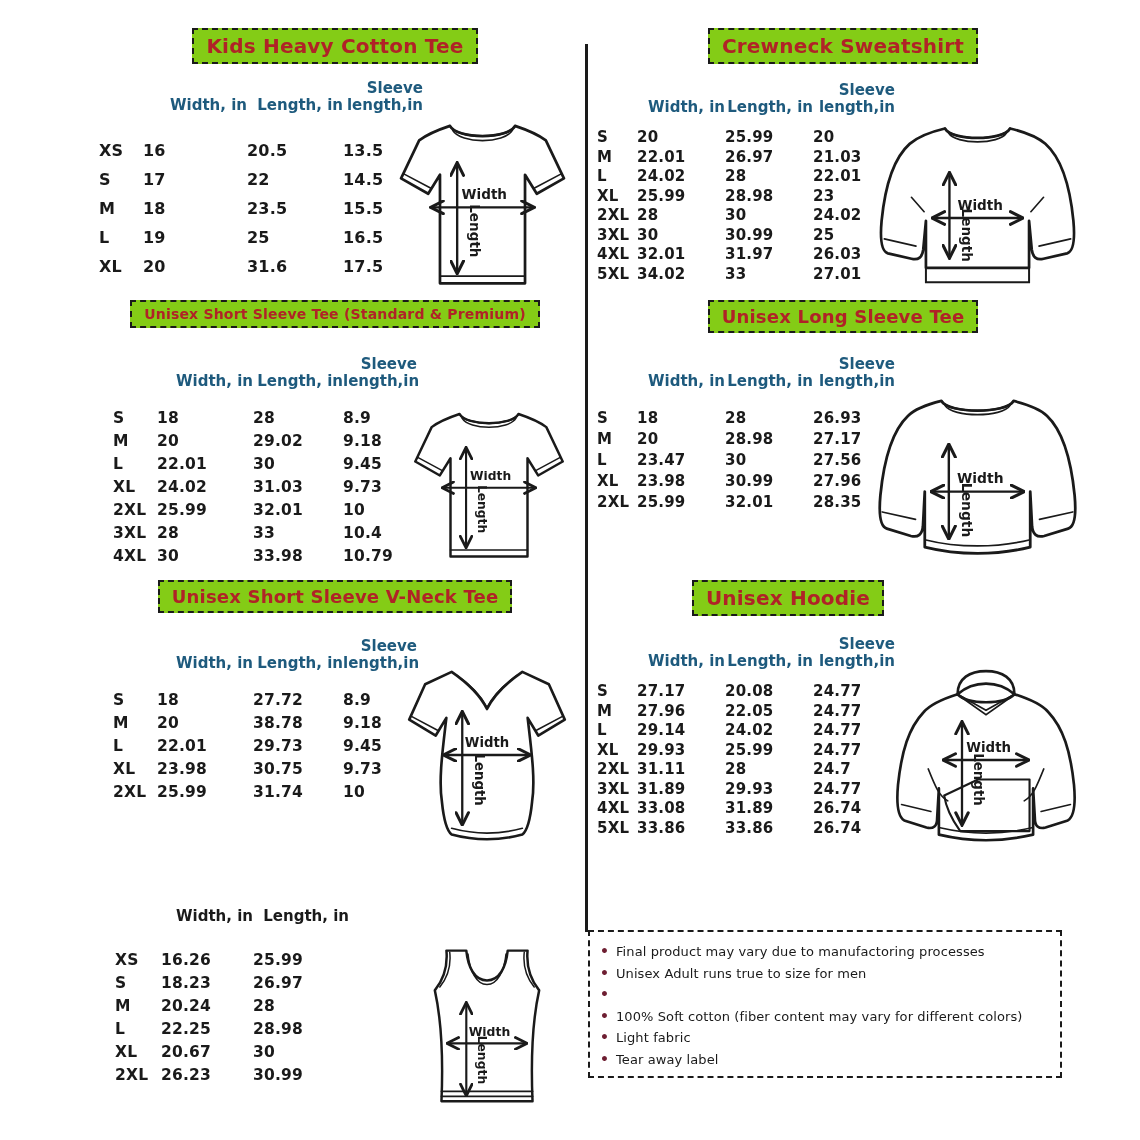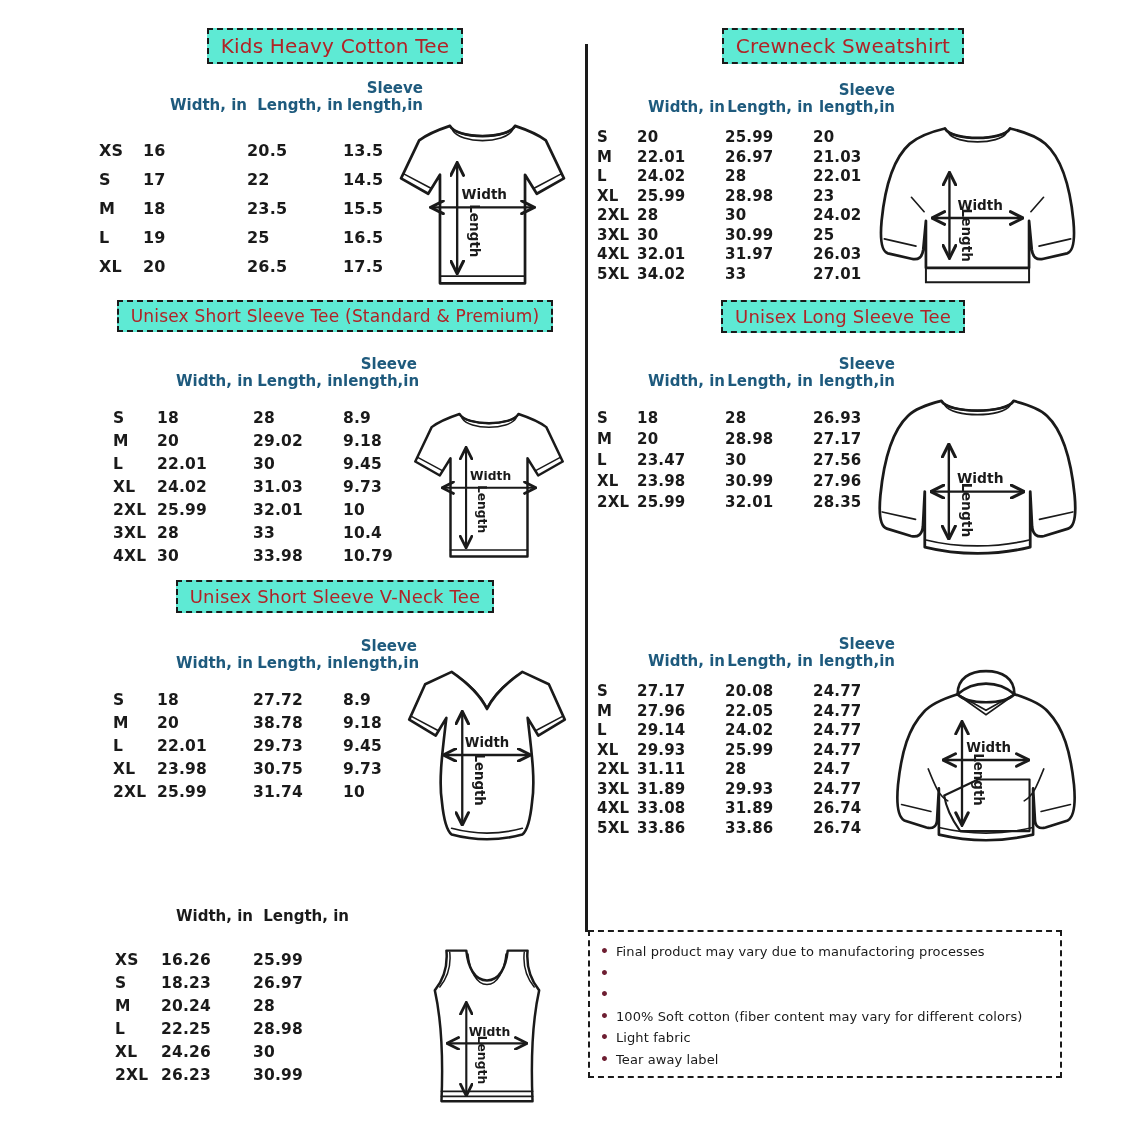--- a/index.html
+++ b/index.html
@@ -12,25 +12,25 @@
   html,body { margin:0; padding:0; background:#fff; }
   #page {
     position: relative; width: 1140px; height: 1140px;
     background:#fff; overflow:hidden;
     font-family:"DejaVu Sans", sans-serif; color: var(--ink);
   }
   .section { position:absolute; }
   .title-wrap { text-align:center; width:100%; }
   .title-box {
     display:inline-block; border:2px dashed var(--ink);
-    padding:4px 12px; background:#5eead4;
-    color:var(--title-red); font-weight:normal; font-size:20px;
+    padding:4px 12px; background:#84cc16;
+    color:var(--title-red); font-weight:bold; font-size:20px;
     white-space:nowrap; letter-spacing:0.2px;
   }
-  .title-box.fs17 { font-size:17px; }
+  .title-box.fs17 { font-size:14px; }
   .title-box.fs18 { font-size:18px; }
   .shift-left { position:relative; left:-55px; }
   .size-table { position:absolute; }
   .t-left  { font-size:16px; }
   .t-right { font-size:15px; }
   .col-head {
     color:var(--header-blue); font-weight:bold; font-size:15px;
     text-align:right; white-space:pre-line; line-height:1.12;
     align-self:end;
   }
@@ -89,21 +89,21 @@
         <div class="size-cell">M</div>
         <div class="val-cell">18</div>
         <div class="val-cell">23.5</div>
         <div class="val-cell">15.5</div>
         <div class="size-cell">L</div>
         <div class="val-cell">19</div>
         <div class="val-cell">25</div>
         <div class="val-cell">16.5</div>
         <div class="size-cell">XL</div>
         <div class="val-cell">20</div>
-        <div class="val-cell">26.5</div>
+        <div class="val-cell">31.6</div>
         <div class="val-cell">17.5</div>
       </div>
     <svg class="garment" style="left:300px; top:78px;" width="195" height="190" viewBox="0 0 200 210">
       <path class="outline" d="M64,22 C52,26 38,32 30,38 L10,80 L40,97 L53,76 L53,196 L147,196 L147,76 L160,97 L190,80 L170,38 C162,32 148,26 136,22 C128,37 72,37 64,22 Z"></path>
       <path class="line" d="M64,22 C72,37 128,37 136,22"></path>
       <path class="thin" d="M67,27 C76,42 124,42 133,27"></path>
       <path class="thin" d="M13,75 L43,91 M187,75 L157,91 M53,188 L147,188"></path>
       <path class="arrow" d="M44,112 L156,112" marker-start="url(#ah)" marker-end="url(#ah)"></path>
       <path class="arrow" d="M72,64 L72,184" marker-start="url(#ah)" marker-end="url(#ah)"></path>
       <text x="102" y="103" text-anchor="middle">Width</text>
@@ -299,20 +299,23 @@
       <path class="thin" d="M14,68 L44,84 M186,68 L156,84"></path>
       <path class="thin" d="M60,195 C86,202 114,202 140,195"></path>
       <path class="arrow" d="M52,112 L148,112" marker-start="url(#ah)" marker-end="url(#ah)"></path>
       <path class="arrow" d="M72,64 L72,190" marker-start="url(#ah)" marker-end="url(#ah)"></path>
       <text x="100" y="103" text-anchor="middle">Width</text>
       <text x="86" y="140" text-anchor="middle" transform="rotate(90 86 140)">Length</text>
     </svg>
   </div>
 
   <div class="section" style="left:593px; top:580px; width:500px; height:290px;">
+    <div class="title-wrap">
+      <span class="title-box shift-left">Unisex Hoodie</span>
+    </div>
     <div class="size-table t-right" style="left: 4px; top: 56px; display: grid; grid-template-columns: 40px 88px 88px 82px; grid-template-rows: auto; grid-auto-rows: 19.5px;">
         <div class="corner"></div>
         <div class="col-head" style="padding-bottom: 12px;">Width, in</div>
         <div class="col-head" style="padding-bottom: 12px;">Length, in</div>
         <div class="col-head" style="padding-bottom: 12px;">Sleeve
 length,in</div>
         <div class="size-cell">S</div>
         <div class="val-cell">27.17</div>
         <div class="val-cell">20.08</div>
         <div class="val-cell">24.77</div>
@@ -371,21 +374,21 @@
         <div class="size-cell">S</div>
         <div class="val-cell">18.23</div>
         <div class="val-cell">26.97</div>
         <div class="size-cell">M</div>
         <div class="val-cell">20.24</div>
         <div class="val-cell">28</div>
         <div class="size-cell">L</div>
         <div class="val-cell">22.25</div>
         <div class="val-cell">28.98</div>
         <div class="size-cell">XL</div>
-        <div class="val-cell">24.26</div>
+        <div class="val-cell">20.67</div>
         <div class="val-cell">30</div>
         <div class="size-cell">2XL</div>
         <div class="val-cell">26.23</div>
         <div class="val-cell">30.99</div>
       </div>
     <svg class="garment" style="left:322px; top:86px;" width="160" height="178" viewBox="0 0 170 215">
       <path class="outline" d="M36,8 C38,30 30,46 22,56 C30,92 32,142 30,190 L140,190 C138,142 140,92 148,56 C140,46 132,30 134,8 L110,8 C108,28 100,44 85,44 C70,44 62,28 60,8 Z"></path>
       <path class="thin" d="M62,12 C64,32 72,49 85,49 C98,49 106,32 108,12"></path>
       <path class="thin" d="M40,10 C42,28 36,42 28,52 M130,10 C128,28 134,42 142,52"></path>
       <path class="line" d="M30,178 L140,178 M30,184 L140,184"></path>
@@ -398,20 +401,21 @@
 
   <div id="divider"></div>
 
   <div id="notes-box">
       <div class="note-line">
         <span class="bullet">•</span>
         <span class="note-text">Final product may vary due to manufactoring processes</span>
       </div>
       <div class="note-line">
         <span class="bullet">•</span>
+        <span class="note-text">Unisex Adult runs true to size for men</span>
       </div>
       <div class="note-line">
         <span class="bullet">•</span>
       </div>
       <div class="note-line">
         <span class="bullet">•</span>
         <span class="note-text">100% Soft cotton (fiber content may vary for different colors)</span>
       </div>
       <div class="note-line">
         <span class="bullet">•</span>

